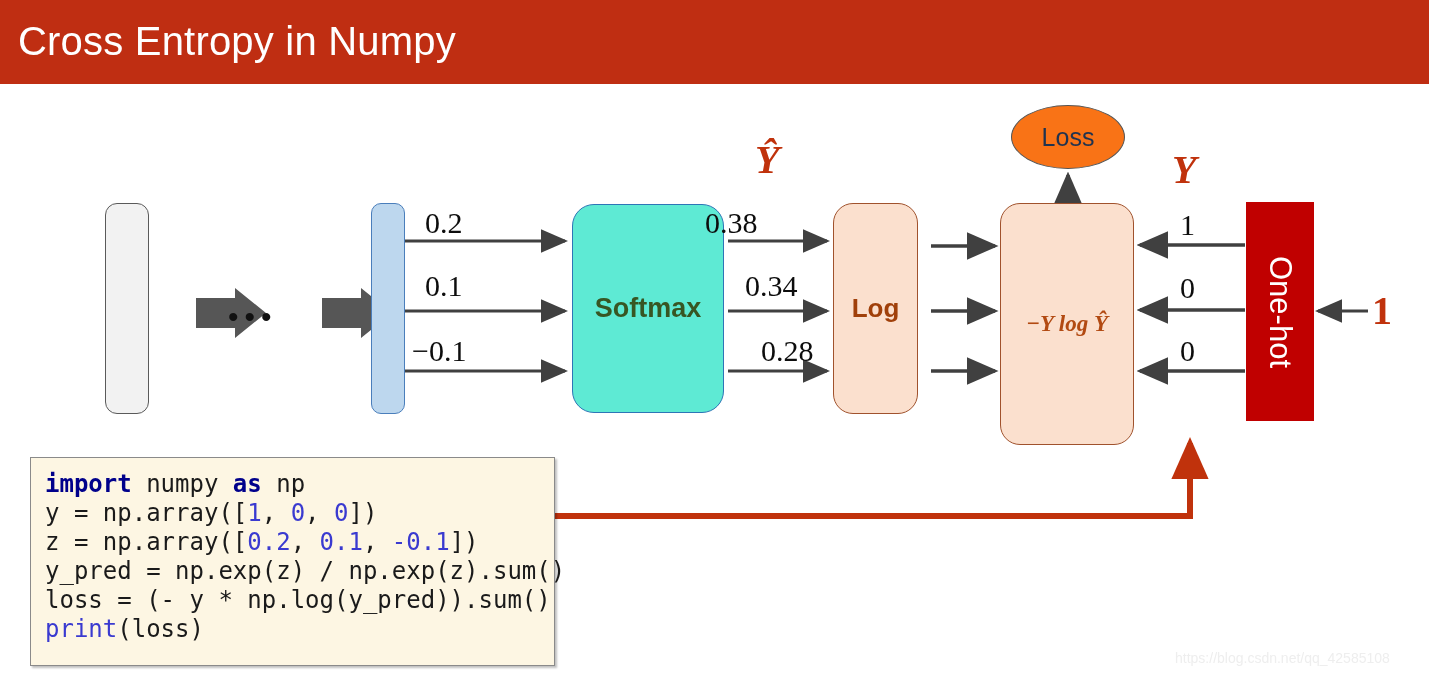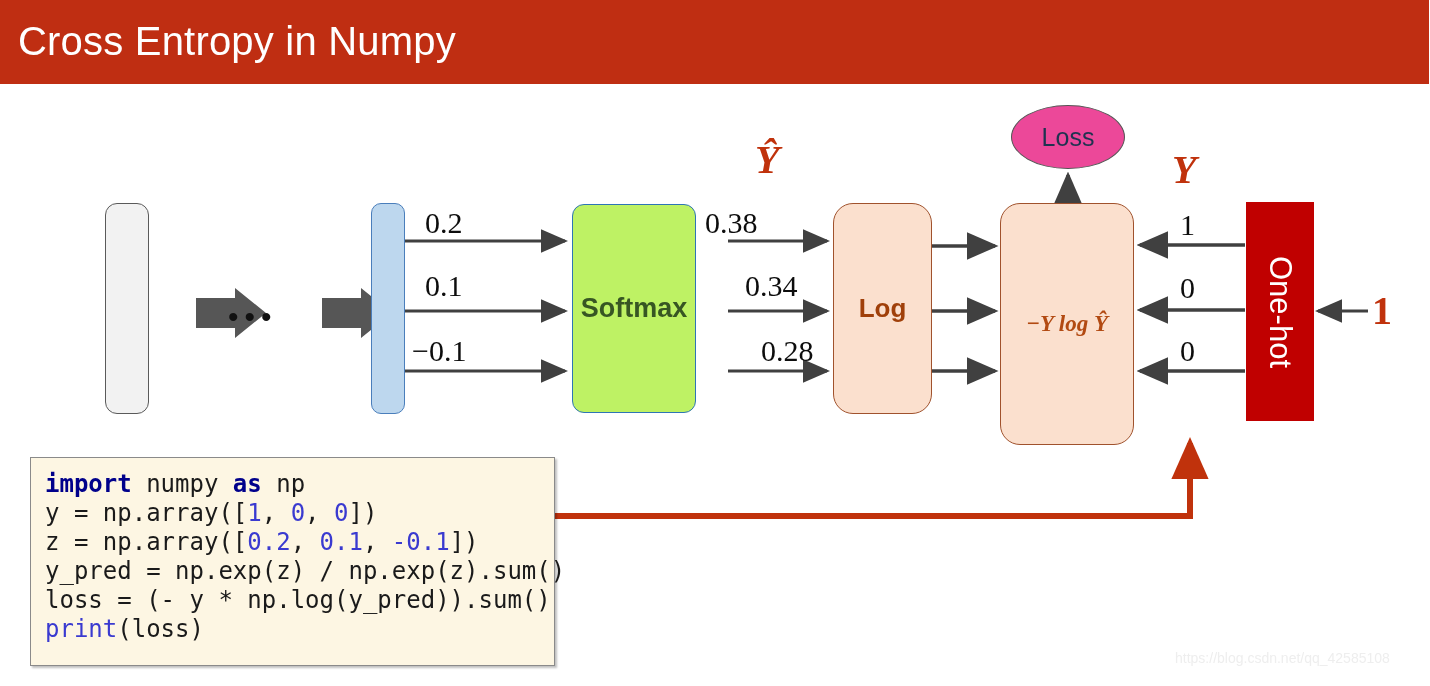--- a/index.html
+++ b/index.html
@@ -30,30 +30,30 @@
 
   .box-input{
     left:105px;top:203px;width:44px;height:211px;
     background:#f2f2f2;border:1.6px solid #5a5a5a;border-radius:12px;
   }
   .box-logits{
     left:371px;top:203px;width:34px;height:211px;
     background:#bdd7ee;border:1.6px solid #4a7ebb;border-radius:10px;
   }
   .box-softmax{
-    left:572px;top:204px;width:124px;height:209px;
-    background:#bef264;border:1.7px solid #2e75b6;border-radius:12px;
+    left:572px;top:204px;width:152px;height:209px;
+    background:#5eead4;border:1.7px solid #2e75b6;border-radius:22px;
     display:flex;align-items:center;justify-content:center;
   }
   .box-softmax .lbl{
     color:#375623;font-size:27px;font-weight:700;
     font-family:"Liberation Sans", sans-serif;
   }
   .box-log{
-    left:833px;top:203px;width:99px;height:211px;
+    left:833px;top:203px;width:85px;height:211px;
     background:#fbe0ce;border:1.7px solid #a0522d;border-radius:20px;
     display:flex;align-items:center;justify-content:center;
   }
   .box-log .lbl{
     color:#a0400a;font-size:26px;font-weight:700;
     font-family:"Liberation Sans", sans-serif;
   }
   .box-loss-formula{
     left:1000px;top:203px;width:134px;height:242px;
     background:#fbe0ce;border:1.7px solid #a0522d;border-radius:20px;
@@ -70,21 +70,21 @@
   .box-onehot .lbl{
     position:absolute;left:50%;top:50%;
     transform:translate(-50%,-50%) rotate(90deg);
     transform-origin:center center;
     color:#ffffff;font-size:31px;font-weight:400;white-space:nowrap;
     font-family:"Liberation Sans", sans-serif;
   }
 
   .ellipse-loss{
     left:1011px;top:105px;width:114px;height:64px;
-    background:#ec4899;border:1.7px solid #555;border-radius:50%;
+    background:#f97316;border:1.7px solid #555;border-radius:50%;
     display:flex;align-items:center;justify-content:center;text-align:center;
   }
   .ellipse-loss .lbl{
     color:#1f3350;font-size:25px;font-family:"Liberation Sans", sans-serif;
   }
 
   
   .val{
     position:absolute;color:#0d0d0d;
     font-family:"Liberation Serif", serif;font-size:30px;line-height:30px;

